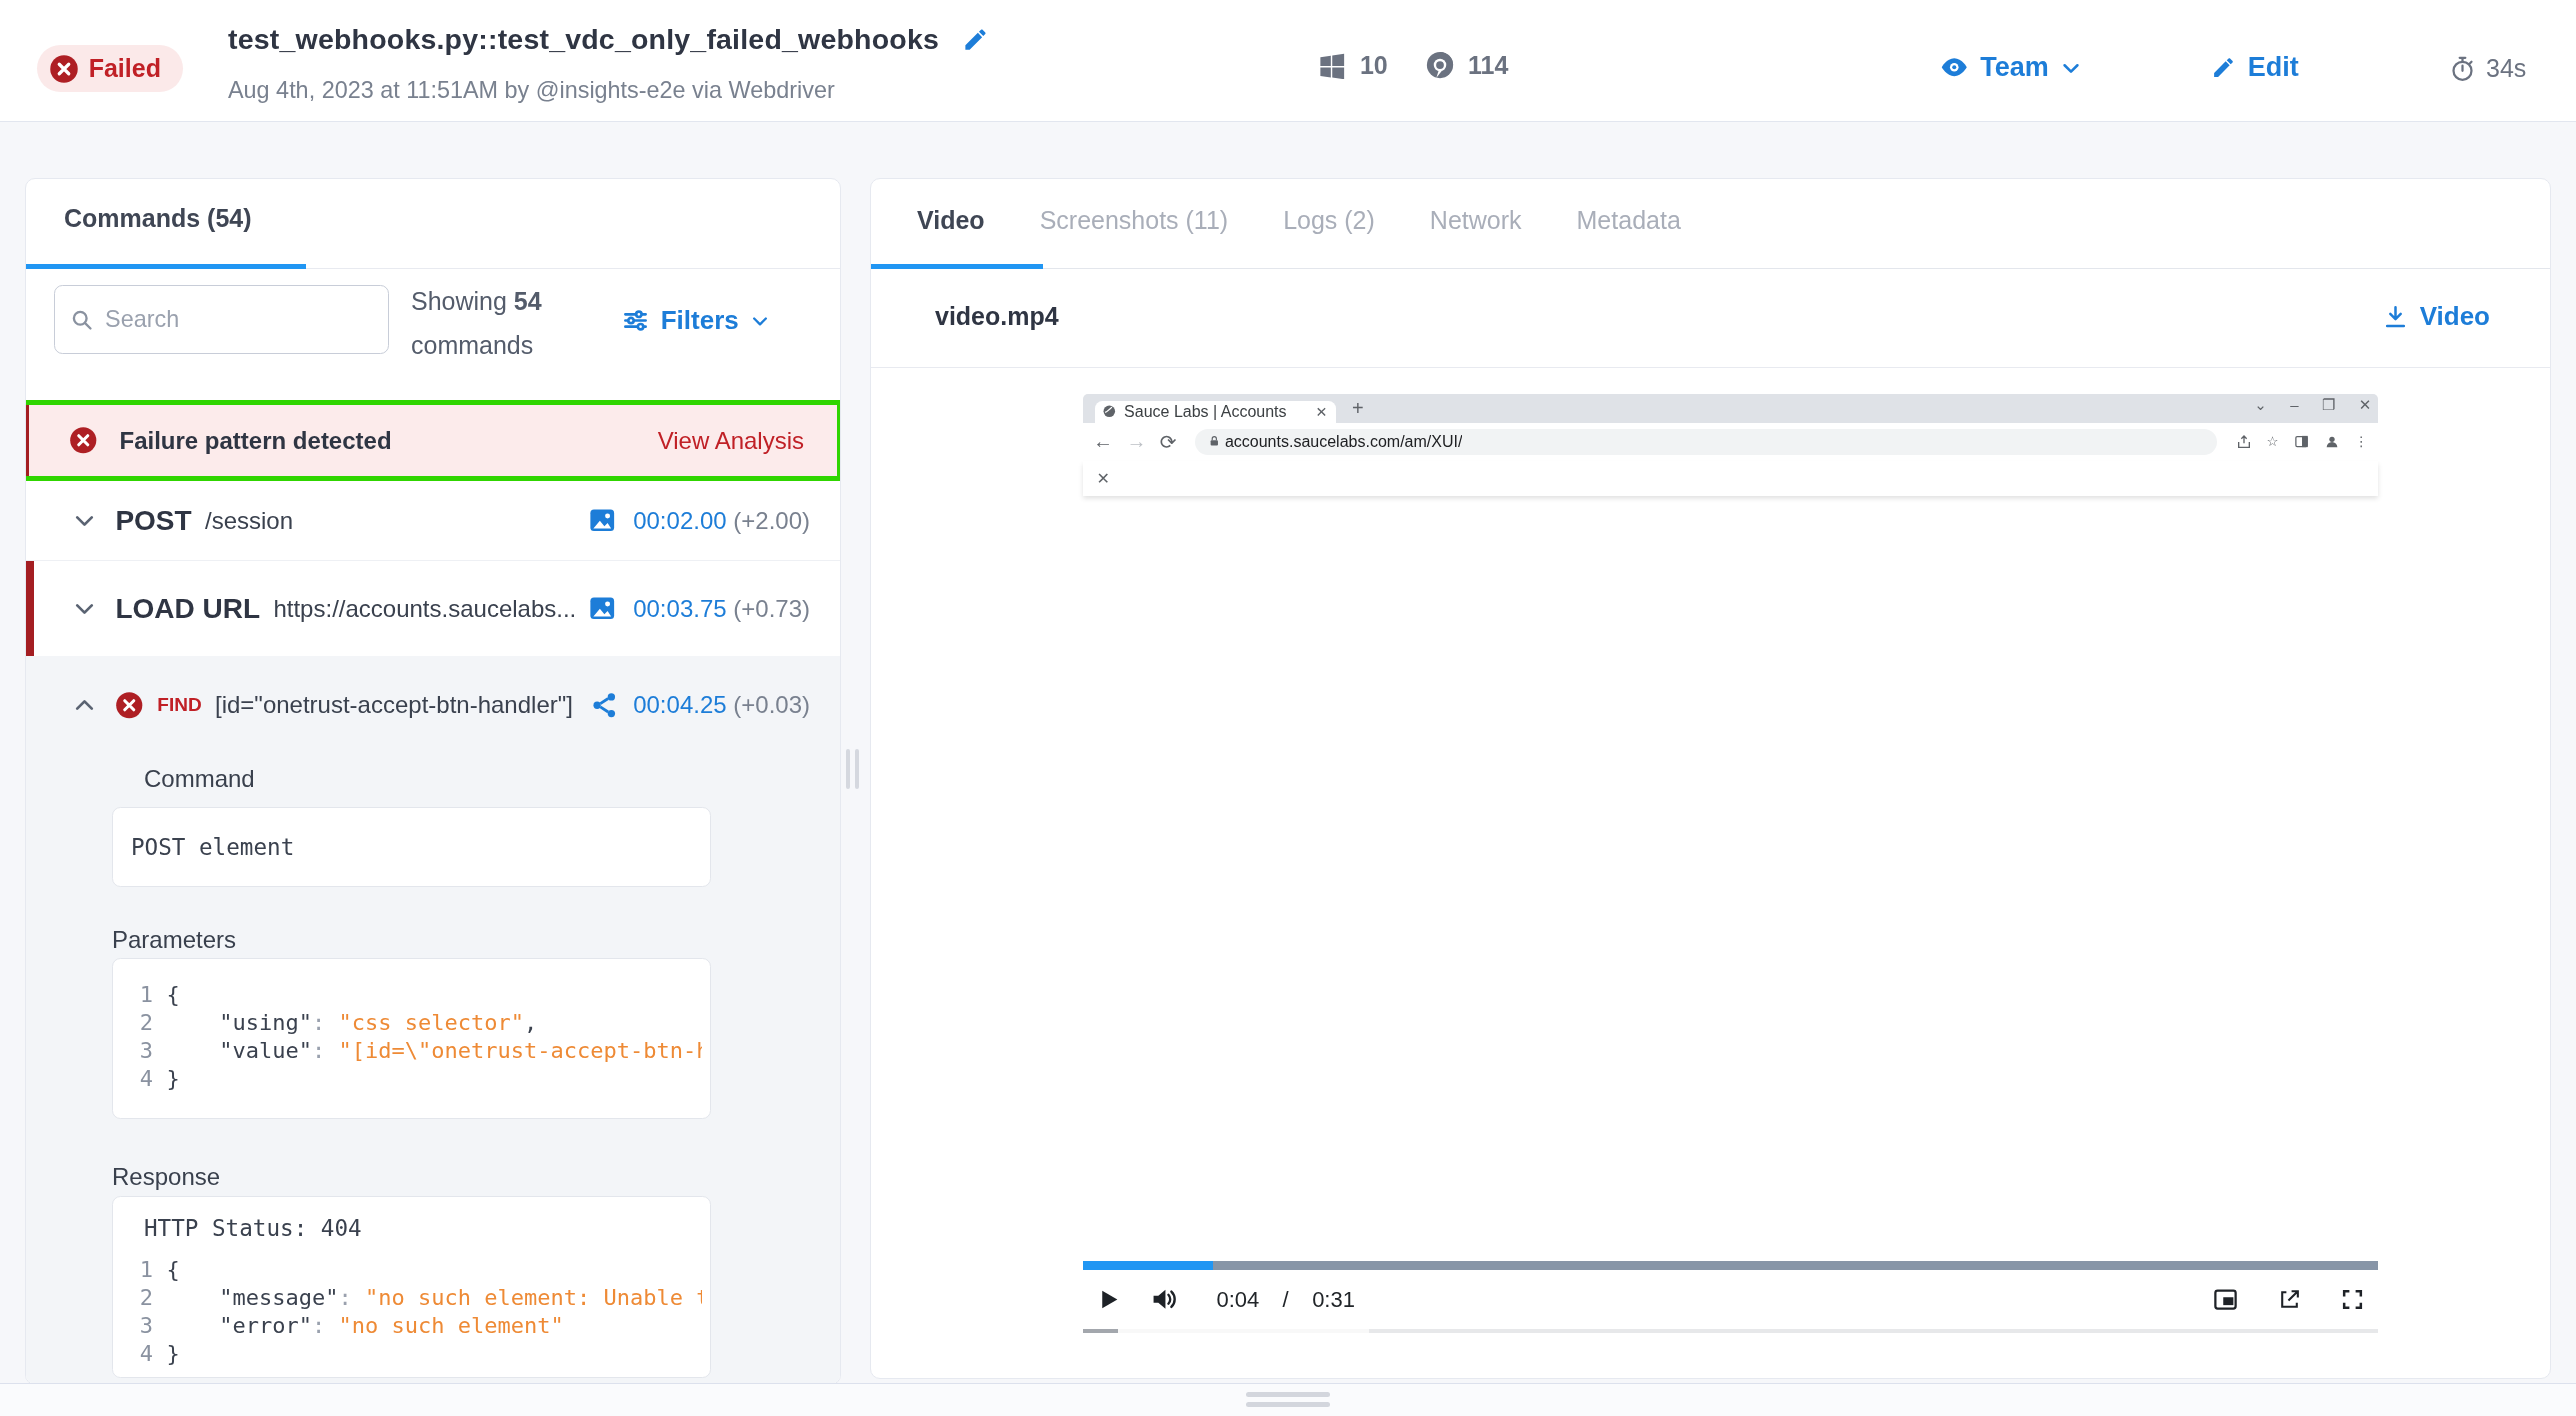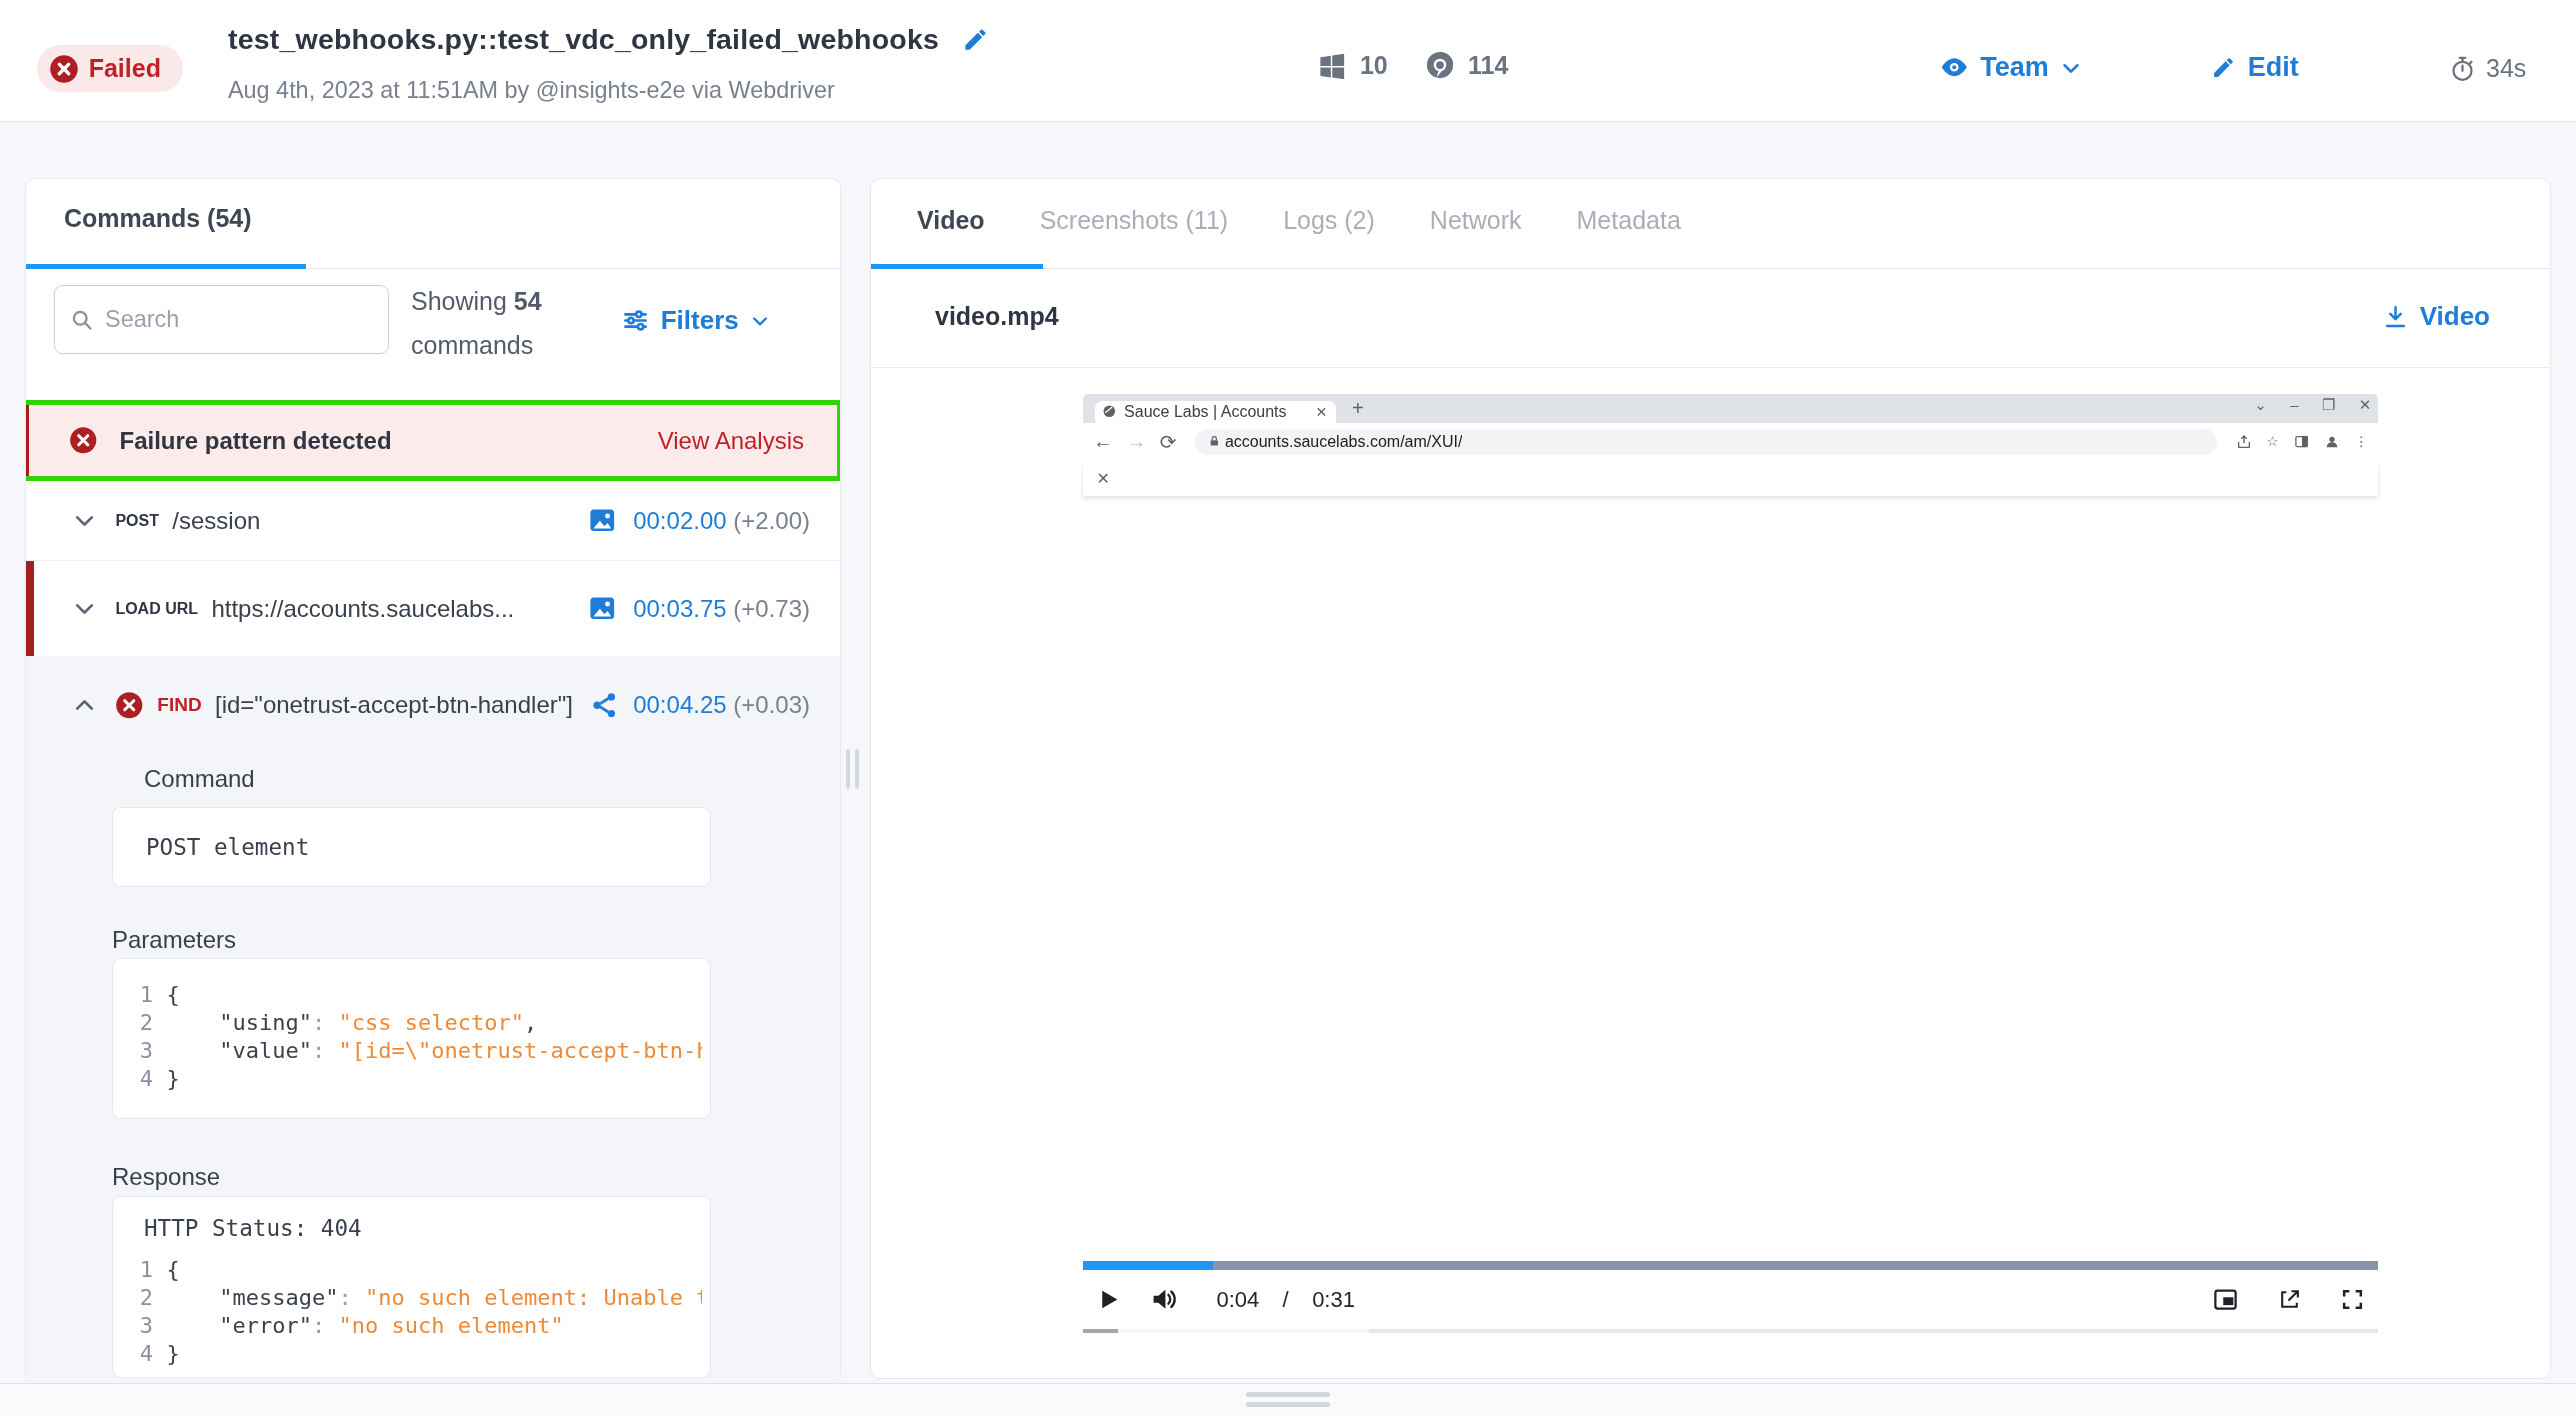--- a/index.html
+++ b/index.html
@@ -34,21 +34,21 @@
 
   .banner-outline { position:absolute; left:-10px; top:221px; width:826px; height:81px; border:5.9px solid #30D500; background:#30D500; z-index:3; }
   .banner { width:100%; height:100%; background:#FCEBEB; border-left:8.4px solid #A41E22; display:flex; align-items:center; padding:0 33px 0 40px; gap:22px; }
   .banner .txt { font-size:24px; font-weight:600; color:#2F3543; }
   .banner .action { margin-left:auto; font-size:24px; color:#C02026; cursor:pointer; }
 
   .rows { position:absolute; left:0; top:302px; width:100%; }
   .cmd-row { display:flex; align-items:center; background:#fff; border-bottom:0.8px solid #EEF0F4; padding:0 30px 0 46px; }
   .cmd-row.h96 { height:80px; }
   .cmd-row.h115 { height:96px; border-left:8.4px solid #A41E22; padding-left:38px; }
-  .cmd-row .method { font-size:16px; font-weight:bold; color:#2F3543; margin-left:18.4px; white-space:nowrap; }
+  .cmd-row .method { font-size:28px; font-weight:bold; color:#2F3543; margin-left:18.4px; white-space:nowrap; }
   .cmd-row .target { font-size:24px; color:#3A414E; margin-left:13.4px; flex:1; white-space:nowrap; overflow:hidden; text-overflow:ellipsis; }
   .cmd-row .time { font-size:24px; color:#1D7DD8; margin-left:16.7px; white-space:nowrap; }
   .cmd-row .delta { font-size:24px; color:#79818F; margin-left:6.7px; white-space:nowrap; }
   .find-section { position:absolute; left:0; top:477px; width:100%; height:730px; background:#F3F5F8; }
   .find-header { display:flex; align-items:center; height:98px; padding:0 30px 0 46px; }
   .find-header .method { font-size:19px; font-weight:bold; color:#C02026; margin-left:13.4px; }
   .find-header .target { font-size:24px; color:#3A414E; margin-left:13.4px; flex:1; white-space:nowrap; overflow:hidden; }
   .find-header .time { font-size:24px; color:#1D7DD8; margin-left:15px; white-space:nowrap; }
   .find-header .delta { font-size:24px; color:#79818F; margin-left:6.7px; white-space:nowrap; }
 
@@ -303,21 +303,21 @@
             <circle cx="6" cy="12" r="3.1"></circle>
             <circle cx="18" cy="19" r="3.1"></circle>
             <path d="M8.7 10.6l6.6-4.3M8.7 13.4l6.6 4.3" stroke="#1D7DD8" stroke-width="2.4"></path>
           </svg>
       </span>
       <span class="time">00:04.25</span>
       <span class="delta">(+0.03)</span>
     </div>
 
     <div class="detail-label" style="top:109px;margin-left:32px;">Command</div>
-    <div class="detail-box" style="top:151px; height:80px; display:flex; align-items:center; padding-left:33px;">
+    <div class="detail-box" style="top:151px; height:80px; display:flex; align-items:center; padding-left:18px;">
       <span class="mono" style="font-size:22.6px; color:#3A414E;">POST element</span>
     </div>
 
     <div class="detail-label" style="top:270px;">Parameters</div>
     <div class="detail-box mono" style="top:302px; height:161px; padding:22px 8.4px 0 0;">
       <div class="code-line"><span class="ln">1</span><span class="code"><span class="c-plain">{</span></span></div>
       <div class="code-line"><span class="ln">2</span><span class="code"><span class="c-key">    "using"</span><span class="c-sep">: </span><span class="c-val">"css selector"</span><span class="c-plain">,</span></span></div>
       <div class="code-line"><span class="ln">3</span><span class="code"><span class="c-key">    "value"</span><span class="c-sep">: </span><span class="c-val">"[id=\"onetrust-accept-btn-handler\"]"</span></span></div>
       <div class="code-line"><span class="ln">4</span><span class="code"><span class="c-plain">}</span></span></div>
     </div>

